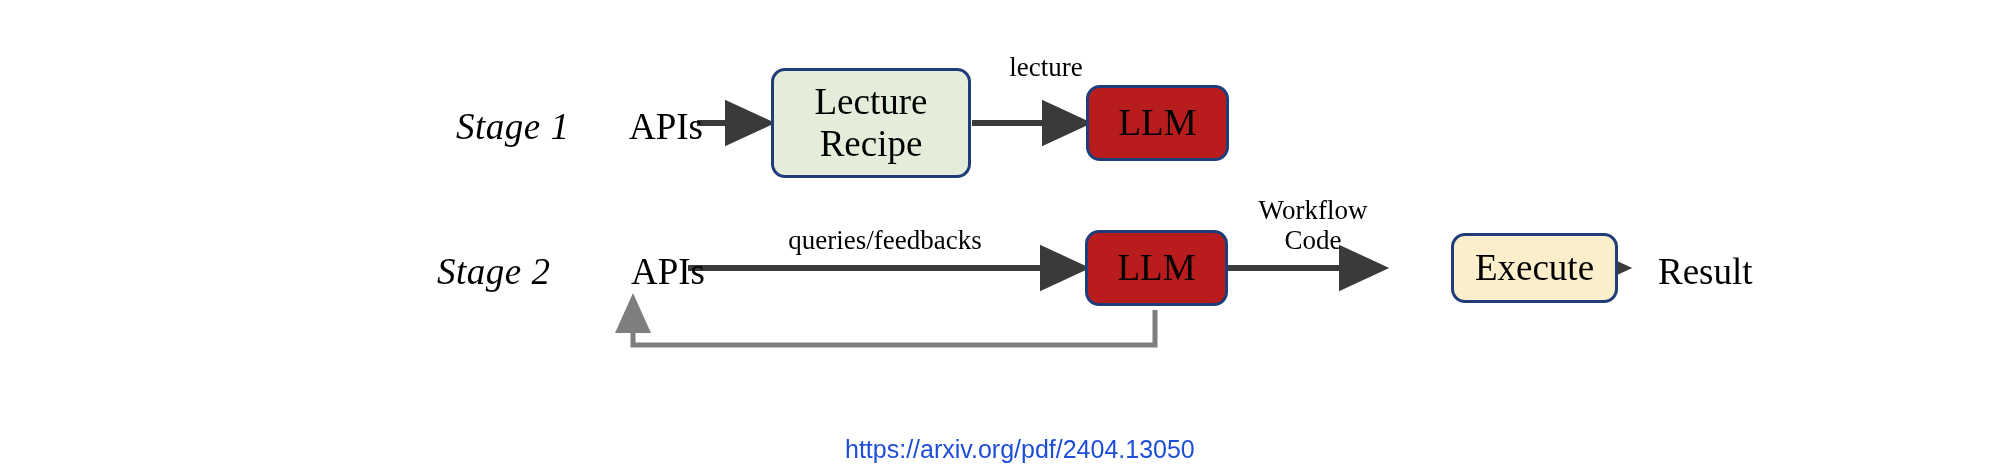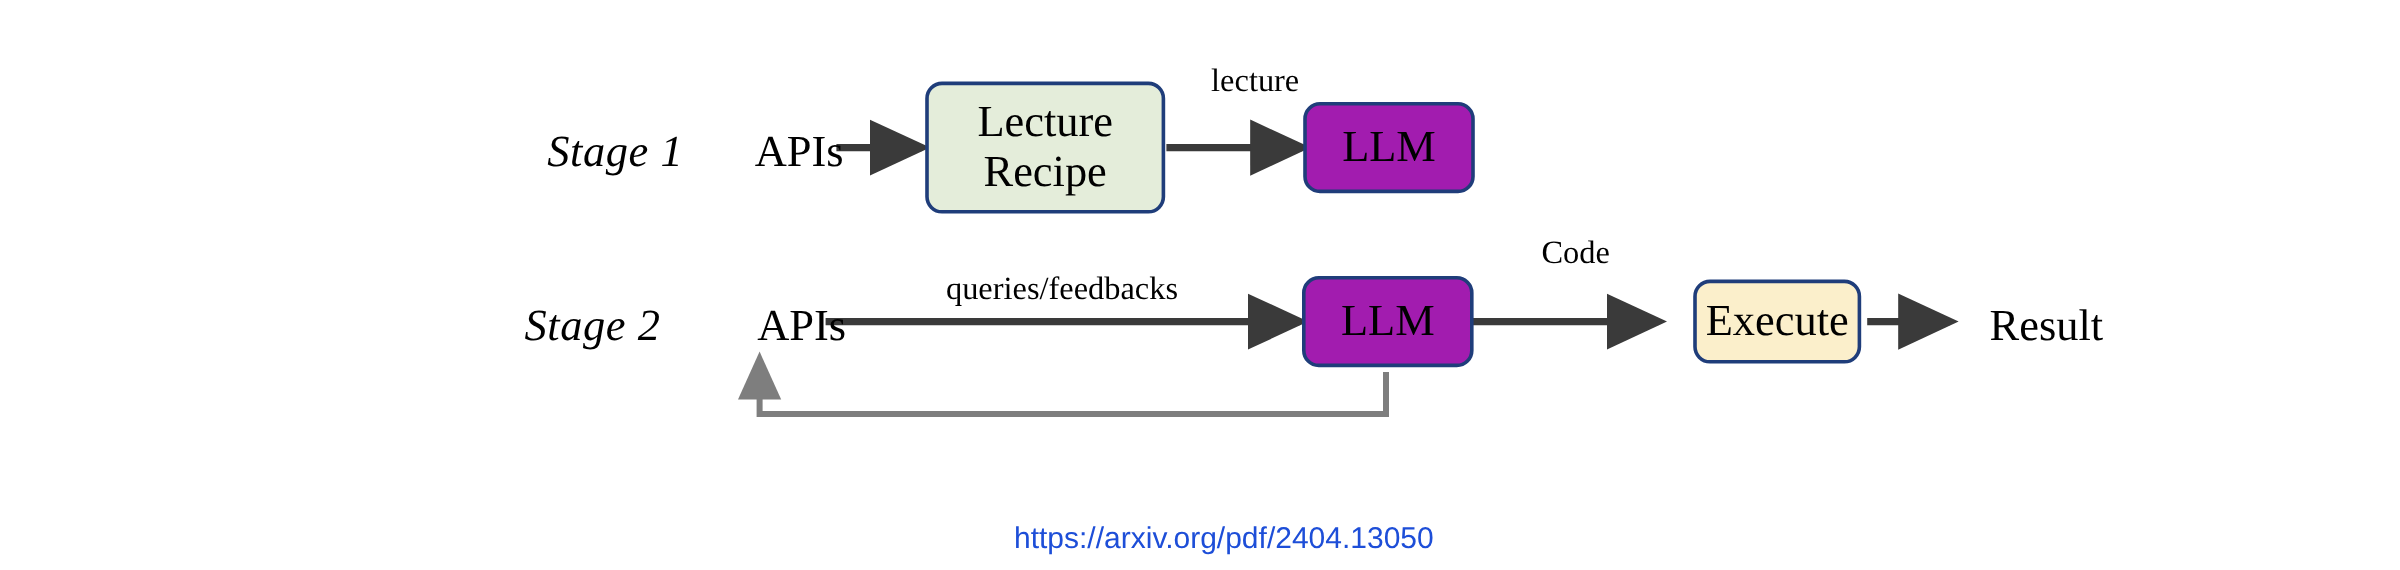--- a/index.html
+++ b/index.html
@@ -60,21 +60,21 @@
     border-radius: 14px;
     display: flex;
     align-items: center;
     justify-content: center;
     text-align: center;
     font-size: 37px;
     line-height: 1.14;
     padding: 0 6px;
   }
   .box-green  { background: #E4EDDA; }
-  .box-blue   { background: #a21caf; }
+  .box-blue   { background: #b91c1c; }
   .box-yellow { background: #FBEFCB; }
 
   
   .source-url {
     font-family: "Liberation Sans", "DejaVu Sans", sans-serif;
     font-size: 25px;
     color: #1d4ed8;
     white-space: nowrap;
   }
 
@@ -127,24 +127,25 @@
 
   <div class="abs node-text" style="left:607px; top:250px;">APIs</div>
 
   <div class="abs edge-label" style="left:755px; top:225px; width:260px;">queries/feedbacks</div>
 
   <div class="abs box box-blue" style="left:1085px; top:230px; width:143px; height:76px;">
     <span>LLM</span>
   </div>
 
   <div class="abs edge-label two-line" style="left:1238px; top:196px; width:150px;">
+    <div>Workflow</div>
     <div>Code</div>
   </div>
 
-  <div class="abs box box-yellow" style="left:1411px; top:233px; width:140px; height:70px;">
+  <div class="abs box box-yellow" style="left:1451px; top:233px; width:167px; height:70px;">
     <span>Execute</span>
   </div>
 
   <div class="abs node-text" style="left:1634px; top:250px;">Result</div>
 
 
   <div class="abs source-url" style="left:845px; top:435px;">https://arxiv.org/pdf/2404.13050</div>
 
 </div>
 

